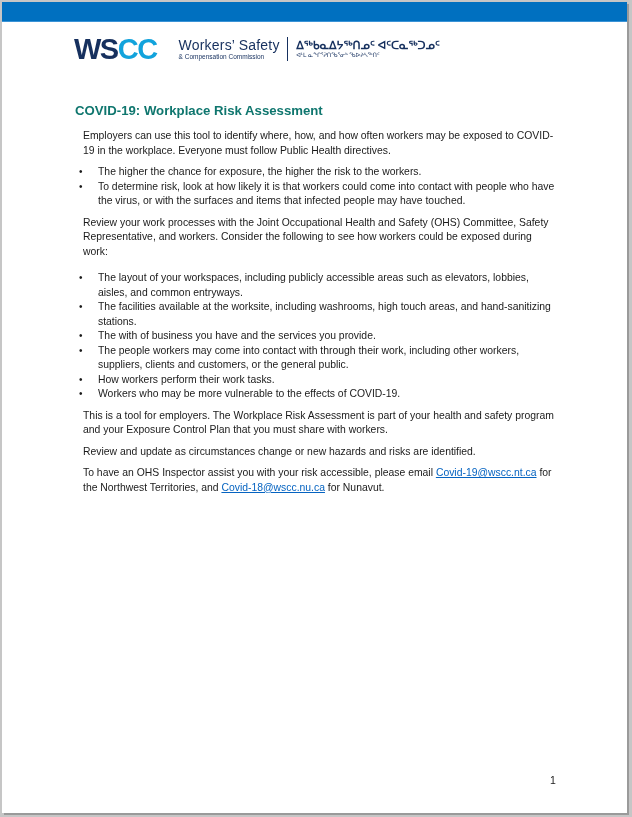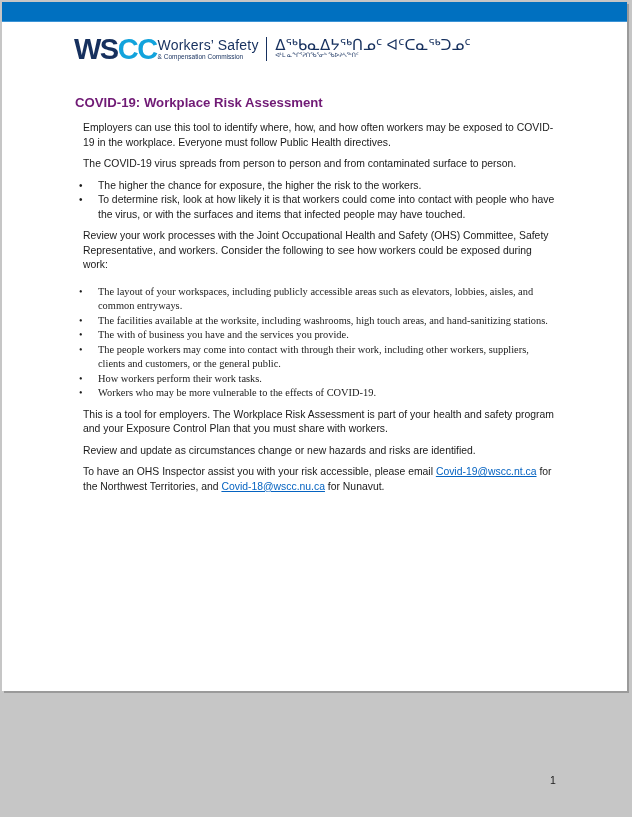--- a/index.html
+++ b/index.html
@@ -1,43 +1,43 @@
 <!DOCTYPE html>
 <html><head>
   <meta charset="utf-8">
   <style>
     html, body { margin: 0; padding: 0; }
     body {
       width: 632px; height: 817px; background: #c6c6c6; position: relative; overflow: hidden;
       font-family: "Liberation Sans", sans-serif;
     }
     .page {
-      position: absolute; left: 2px; top: 2px; width: 625px; height: 689px;
+      position: absolute; left: 2px; top: 2px; width: 625px; height: 811px;
       background: #ffffff; box-shadow: 2px 2px 0 #9a9a9a;
     }
     .topbar { position: absolute; left: 0; top: 0; width: 100%; height: 19px; background: #0070c0; border-bottom: 1px solid #3b93d6; }
     .logo { position: absolute; left: 72px; top: 32px; height: 30px; display: flex; align-items: center; }
     .logo-wscc { font-family: "Liberation Sans", sans-serif; font-weight: bold; font-size: 29px; letter-spacing: -1.5px; line-height: 30px; }
     .logo-ws { color: #16305e; }
     .logo-cc { color: #12a3dc; }
-    .logo-text { margin-left: 1px; display: flex; flex-direction: column; color: #16305e; }
+    .logo-text { margin-left: 22px; display: flex; flex-direction: column; color: #16305e; }
     .logo-main { font-size: 14px; line-height: 15px; letter-spacing: 0.2px; }
     .logo-sub { font-size: 6.5px; line-height: 8px; }
     .logo-divider { width: 1.5px; height: 24px; background: #16305e; margin: 0 8px 0 7px; }
     .logo-syll { display: flex; flex-direction: column; color: #16305e; }
-    .logo-syll1 { font-size: 15px; line-height: 12px; }
+    .logo-syll1 { font-size: 11px; line-height: 12px; font-weight: bold; }
     .logo-syll2 { font-size: 6px; line-height: 9px; }
     .content {
       position: absolute; left: 73px; top: 92px; width: 484px;
       font-family: "Liberation Sans", sans-serif; font-size: 10.4px; line-height: 14.5px; color: #1a1a1a;
     }
-    h1 { margin: 0 0 9px 0; font-size: 13.2px; line-height: 18px; color: #701a75; font-weight: bold; }
+    h1 { margin: 8px 0 9px 0; font-size: 13.2px; line-height: 18px; color: #0f766e; font-weight: bold; }
     p { margin: 0 0 7px 8px; }
     ul { margin: 0 4px 7px 0; padding-left: 23px; list-style: none; }
-    ul.gap { margin-top: 12px; font-family: Liberation Serif, serif; }
+    ul.gap { margin-top: 12px; }
     li { position: relative; padding-left: 0; }
     li::before { content: "•"; position: absolute; left: -19px; top: 0; font-size: 10px; }
     a { color: #0563c1; text-decoration: underline; text-align: center; }
     .page-number { position: absolute; left: 548px; top: 772px; font-size: 10.5px; color: #1a1a1a; }
   </style>
 </head>
 <body>
 
 <div class="page">
   <div class="topbar"></div>
@@ -53,21 +53,20 @@
       <span class="logo-syll1">ᐃᖅᑲᓇᐃᔭᖅᑎᓄᑦ ᐊᑦᑕᓇᖅᑐᓄᑦ</span>
       <span class="logo-syll2">ᐊᒻᒪ ᓇᖏᕐᕈᑎᖃᕐᓂᒃ ᖃᐅᔨᓴᖅᑎᑦ</span>
     </span>
   </div>
 
   <div class="content">
     <h1>COVID-19: Workplace Risk Assessment</h1>
 
     <p>Employers can use this tool to identify where, how, and how often workers may be exposed to COVID-19 in the workplace.  Everyone must follow Public Health directives.</p>
 
-    <p><span>The COVID-19 virus spreads from </span><span>person to person</span><span> and from </span><span>contaminated surface to person</span><span>.</span></p>
 
     <ul>
       <li>The higher the chance for exposure, the higher the risk to the workers.</li>
       <li>To determine risk, look at how likely it is that workers could come into contact with people who have the virus, or with the surfaces and items that infected people may have touched.</li>
     </ul>
 
     <p>Review your work processes with the Joint Occupational Health and Safety (OHS) Committee, Safety Representative, and workers. Consider the following to see how workers could be exposed during work:</p>
 
     <ul class="gap">
       <li>The layout of your workspaces, including publicly accessible areas such as elevators, lobbies, aisles, and common entryways.</li>

